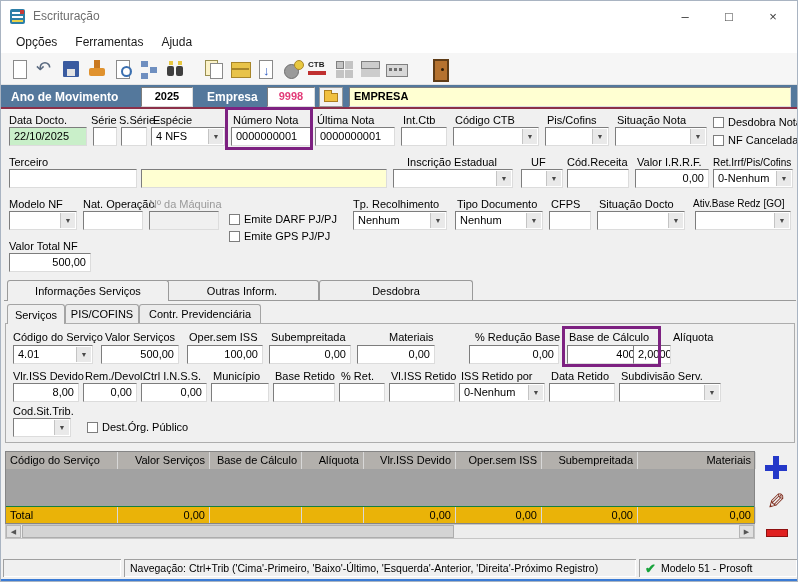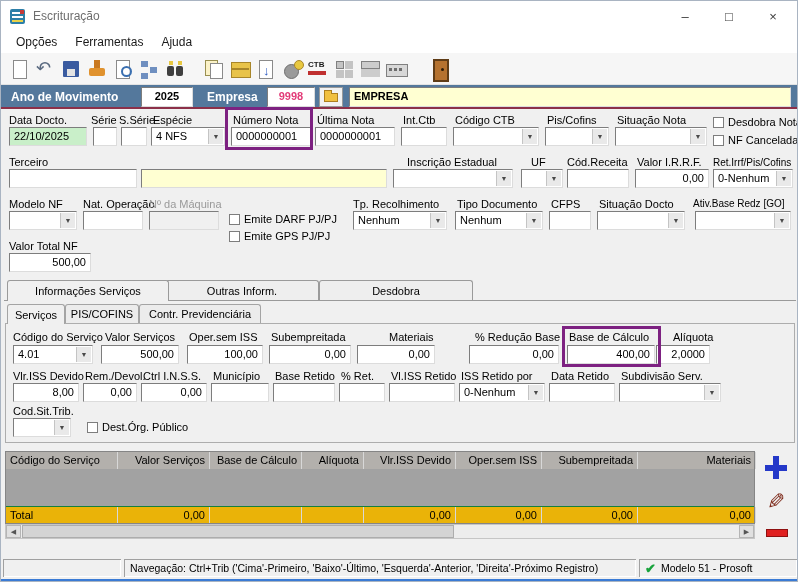--- a/index.html
+++ b/index.html
@@ -297,21 +297,21 @@
   <div class="f num" style="left:186px;top:344px;width:76px">100,00</div>
   <span class="l" style="left:270px;top:330px">Subempreitada</span>
   <div class="f num" style="left:268px;top:344px;width:82px">0,00</div>
   <span class="l" style="left:388px;top:330px">Materiais</span>
   <div class="f num" style="left:356px;top:344px;width:78px">0,00</div>
   <span class="l" style="left:474px;top:330px">% Redução Base</span>
   <div class="f num" style="left:468px;top:344px;width:90px">0,00</div>
   <span class="l" style="left:568px;top:330px">Base de Cálculo</span>
   <div class="f num" style="left:566px;top:344px;width:88px">400,00</div>
   <span class="l" style="left:672px;top:330px">Alíquota</span>
-  <div class="f num" style="left:655px;top:344px;width:54px">2,0000</div>
+  <div class="f num" style="left:632px;top:344px;width:38px">2,0000</div>
 
   <span class="l" style="left:12px;top:369px">Vlr.ISS Devido</span>
   <div class="f num" style="left:12px;top:382px;width:66px">8,00</div>
   <span class="l" style="left:84px;top:369px">Rem./Devol.</span>
   <div class="f num" style="left:82px;top:382px;width:54px">0,00</div>
   <span class="l" style="left:142px;top:369px">Ctrl I.N.S.S.</span>
   <div class="f num" style="left:140px;top:382px;width:66px">0,00</div>
   <span class="l" style="left:212px;top:369px">Município</span>
   <div class="f" style="left:210px;top:382px;width:58px"></div>
   <span class="l" style="left:274px;top:369px">Base Retido</span>

